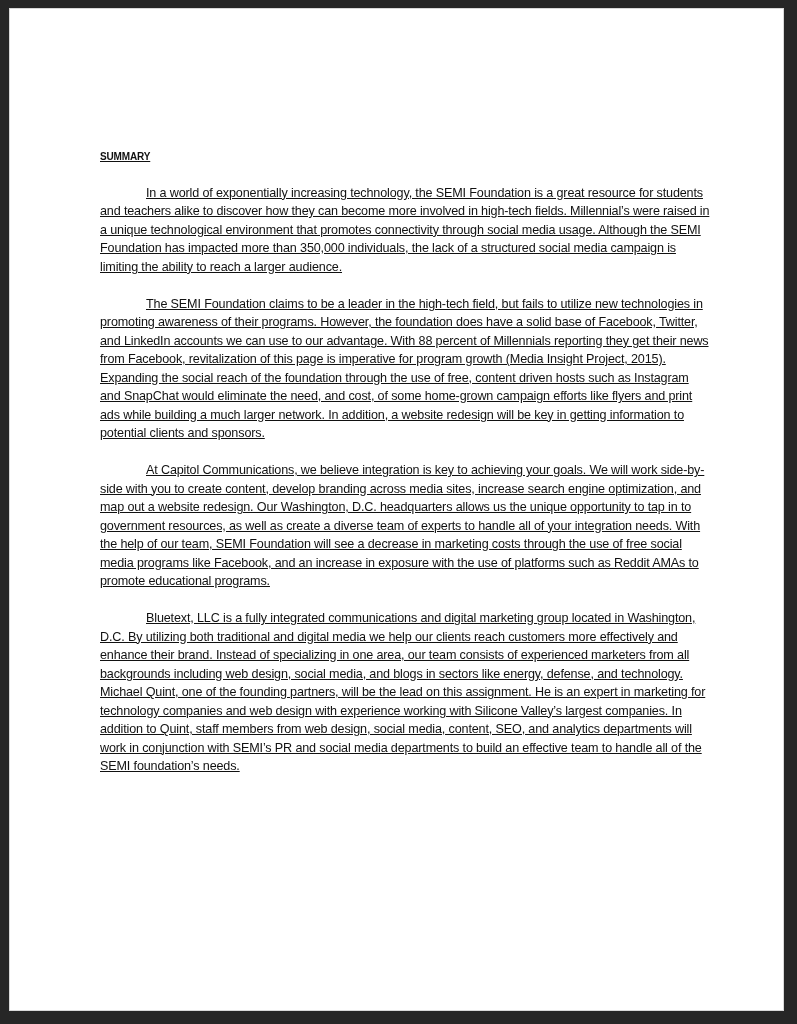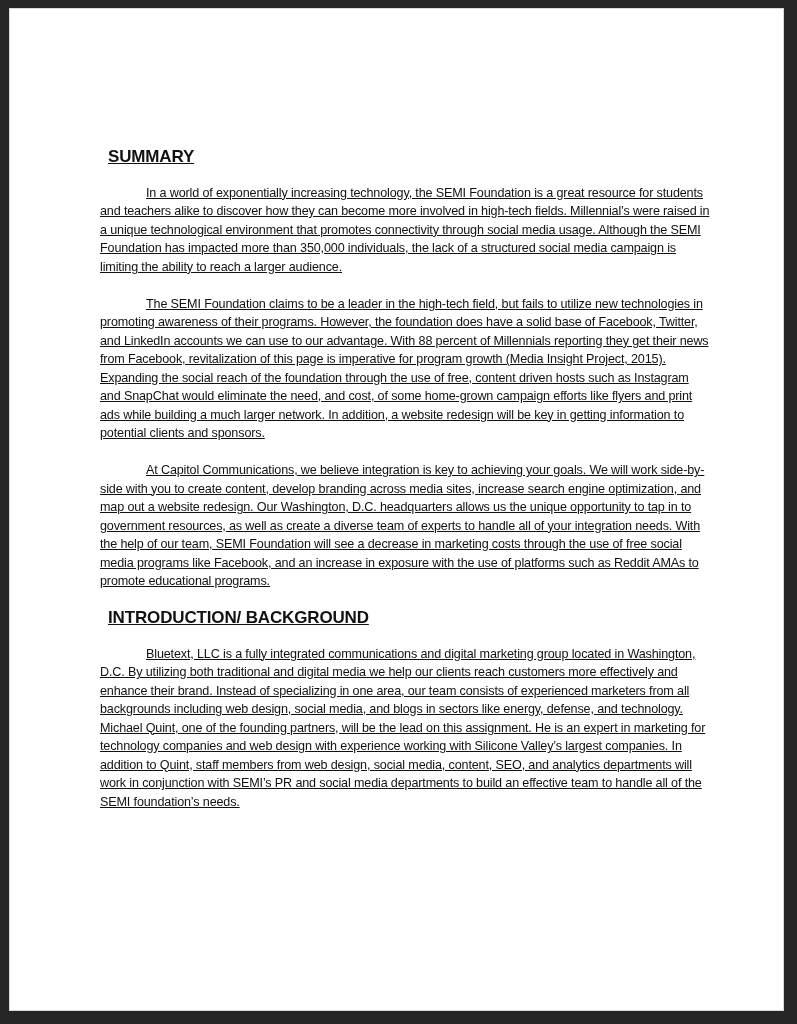--- a/index.html
+++ b/index.html
@@ -26,22 +26,22 @@
       width: 610px;
       font-family: "Liberation Sans", sans-serif;
       font-size: 12.6px;
       line-height: 18.5px;
       color: #111111;
       letter-spacing: -0.15px;
     }
     .heading {
       font-weight: bold;
       text-decoration: underline;
-      margin: 0 0 17px 8px;
-      font-size: 17px;
+      margin: 0 0 17px 0;
+      font-size: 10px;
       line-height: 18.5px;
     }
     .para {
       margin: 0 0 18.5px 0;
       text-indent: 46px;
       text-decoration: underline;
     }
     .para.last { margin-bottom: 13px; }
   </style>
 </head>
@@ -49,17 +49,16 @@
 
 <div class="page">
   <div class="content">
     <section>
       <h2 class="heading">SUMMARY</h2>
       <p class="para">In a world of exponentially increasing technology, the SEMI Foundation is a great resource for students and teachers alike to discover how they can become more involved in high-tech fields. Millennial’s were raised in a unique technological environment that promotes connectivity through social media usage. Although the SEMI Foundation has impacted more than 350,000 individuals, the lack of a structured social media campaign is limiting the ability to reach a larger audience.</p>
       <p class="para">The SEMI Foundation claims to be a leader in the high-tech field, but fails to utilize new technologies in promoting awareness of their programs. However, the foundation does have a solid base of Facebook, Twitter, and LinkedIn accounts we can use to our advantage. With 88 percent of Millennials reporting they get their news from Facebook, revitalization of this page is imperative for program growth (Media Insight Project, 2015). Expanding the social reach of the foundation through the use of free, content driven hosts such as Instagram and SnapChat would eliminate the need, and cost, of some home-grown campaign efforts like flyers and print ads while building a much larger network. In addition, a website redesign will be key in getting information to potential clients and sponsors.</p>
       <p class="para">At Capitol Communications, we believe integration is key to achieving your goals. We will work side-by-side with you to create content, develop branding across media sites, increase search engine optimization, and map out a website redesign. Our Washington, D.C. headquarters allows us the unique opportunity to tap in to government resources, as well as create a diverse team of experts to handle all of your integration needs. With the help of our team, SEMI Foundation will see a decrease in marketing costs through the use of free social media programs like Facebook, and an increase in exposure with the use of platforms such as Reddit AMAs to promote educational programs.</p>
     </section>
     <section>
-      <h2 class="heading">INTRODUCTION/ BACKGROUND</h2>
       <p class="para last">Bluetext, LLC is a fully integrated communications and digital marketing group located in Washington, D.C. By utilizing both traditional and digital media we help our clients reach customers more effectively and enhance their brand. Instead of specializing in one area, our team consists of experienced marketers from all backgrounds including web design, social media, and blogs in sectors like energy, defense, and technology. Michael Quint, one of the founding partners, will be the lead on this assignment. He is an expert in marketing for technology companies and web design with experience working with Silicone Valley’s largest companies. In addition to Quint, staff members from web design, social media, content, SEO, and analytics departments will work in conjunction with SEMI’s PR and social media departments to build an effective team to handle all of the SEMI foundation’s needs.</p>
     </section>
   </div>
 </div>
 
 </body></html>

